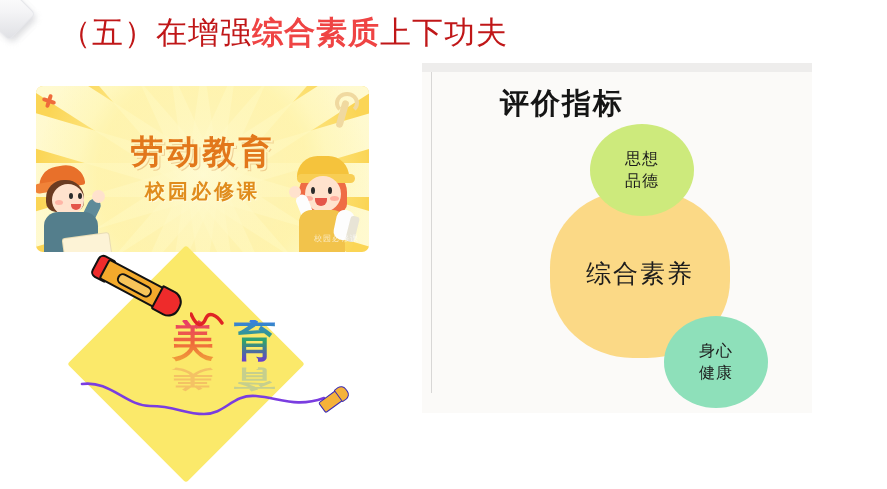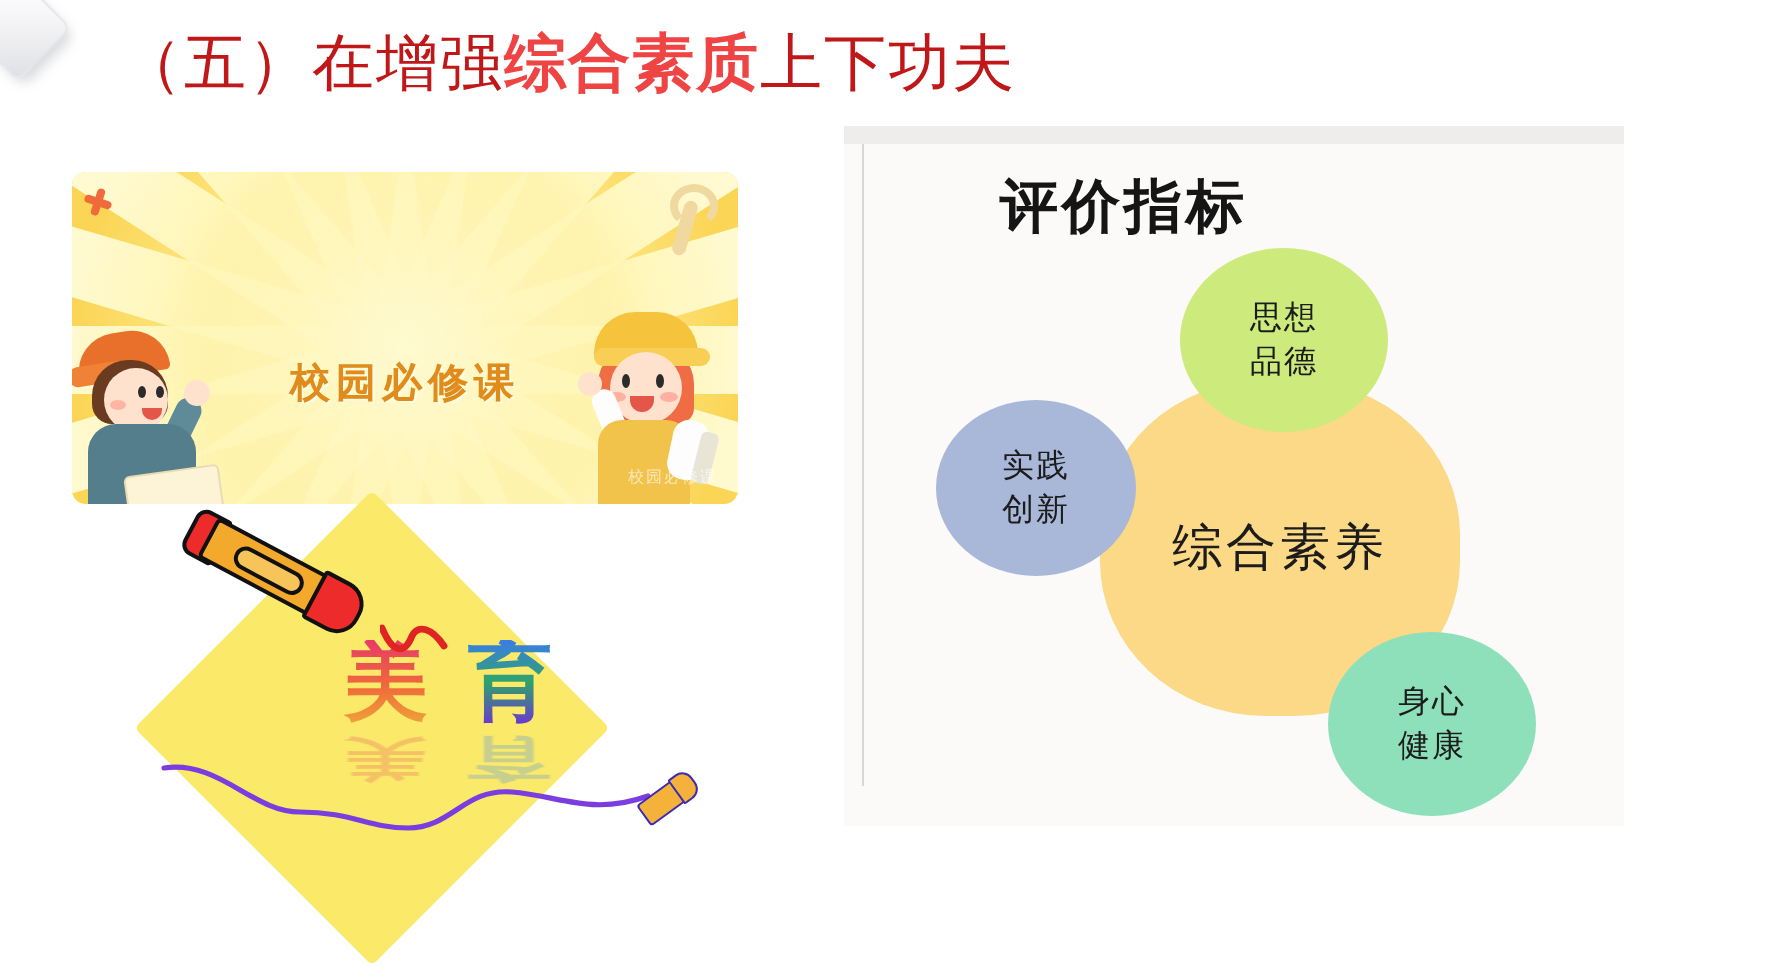--- a/index.html
+++ b/index.html
@@ -222,20 +222,21 @@
 
     <div class="wrench">
         <div class="wh"></div>
         <div class="wb"></div>
       </div>
     <div class="sparkA">
         <i></i>
         <i></i>
       </div>
 
+    <div class="bn-title">劳动教育</div>
     <div class="bn-sub">校园必修课</div>
 
     <div class="kidL">
       <div class="hat"></div>
         <div class="hatbrim"></div>
         <div class="hair"></div>
         <div class="face"></div>
       <div class="cheek"></div>
         <div class="eye"></div>
         <div class="eye2"></div>
@@ -304,24 +305,20 @@
       <div class="node n-center">
         <span>综合素养</span>
       </div>
 
       <div class="node n-top">
         <span>思想</span>
         <span>品德</span>
       </div>
 
 
-      <div class="node n-left">
-        <span>实践</span>
-        <span>创新</span>
-      </div>
 
 
       <div class="node n-br">
         <span>身心</span>
         <span>健康</span>
       </div>
 
     </div>
   </div>
 

